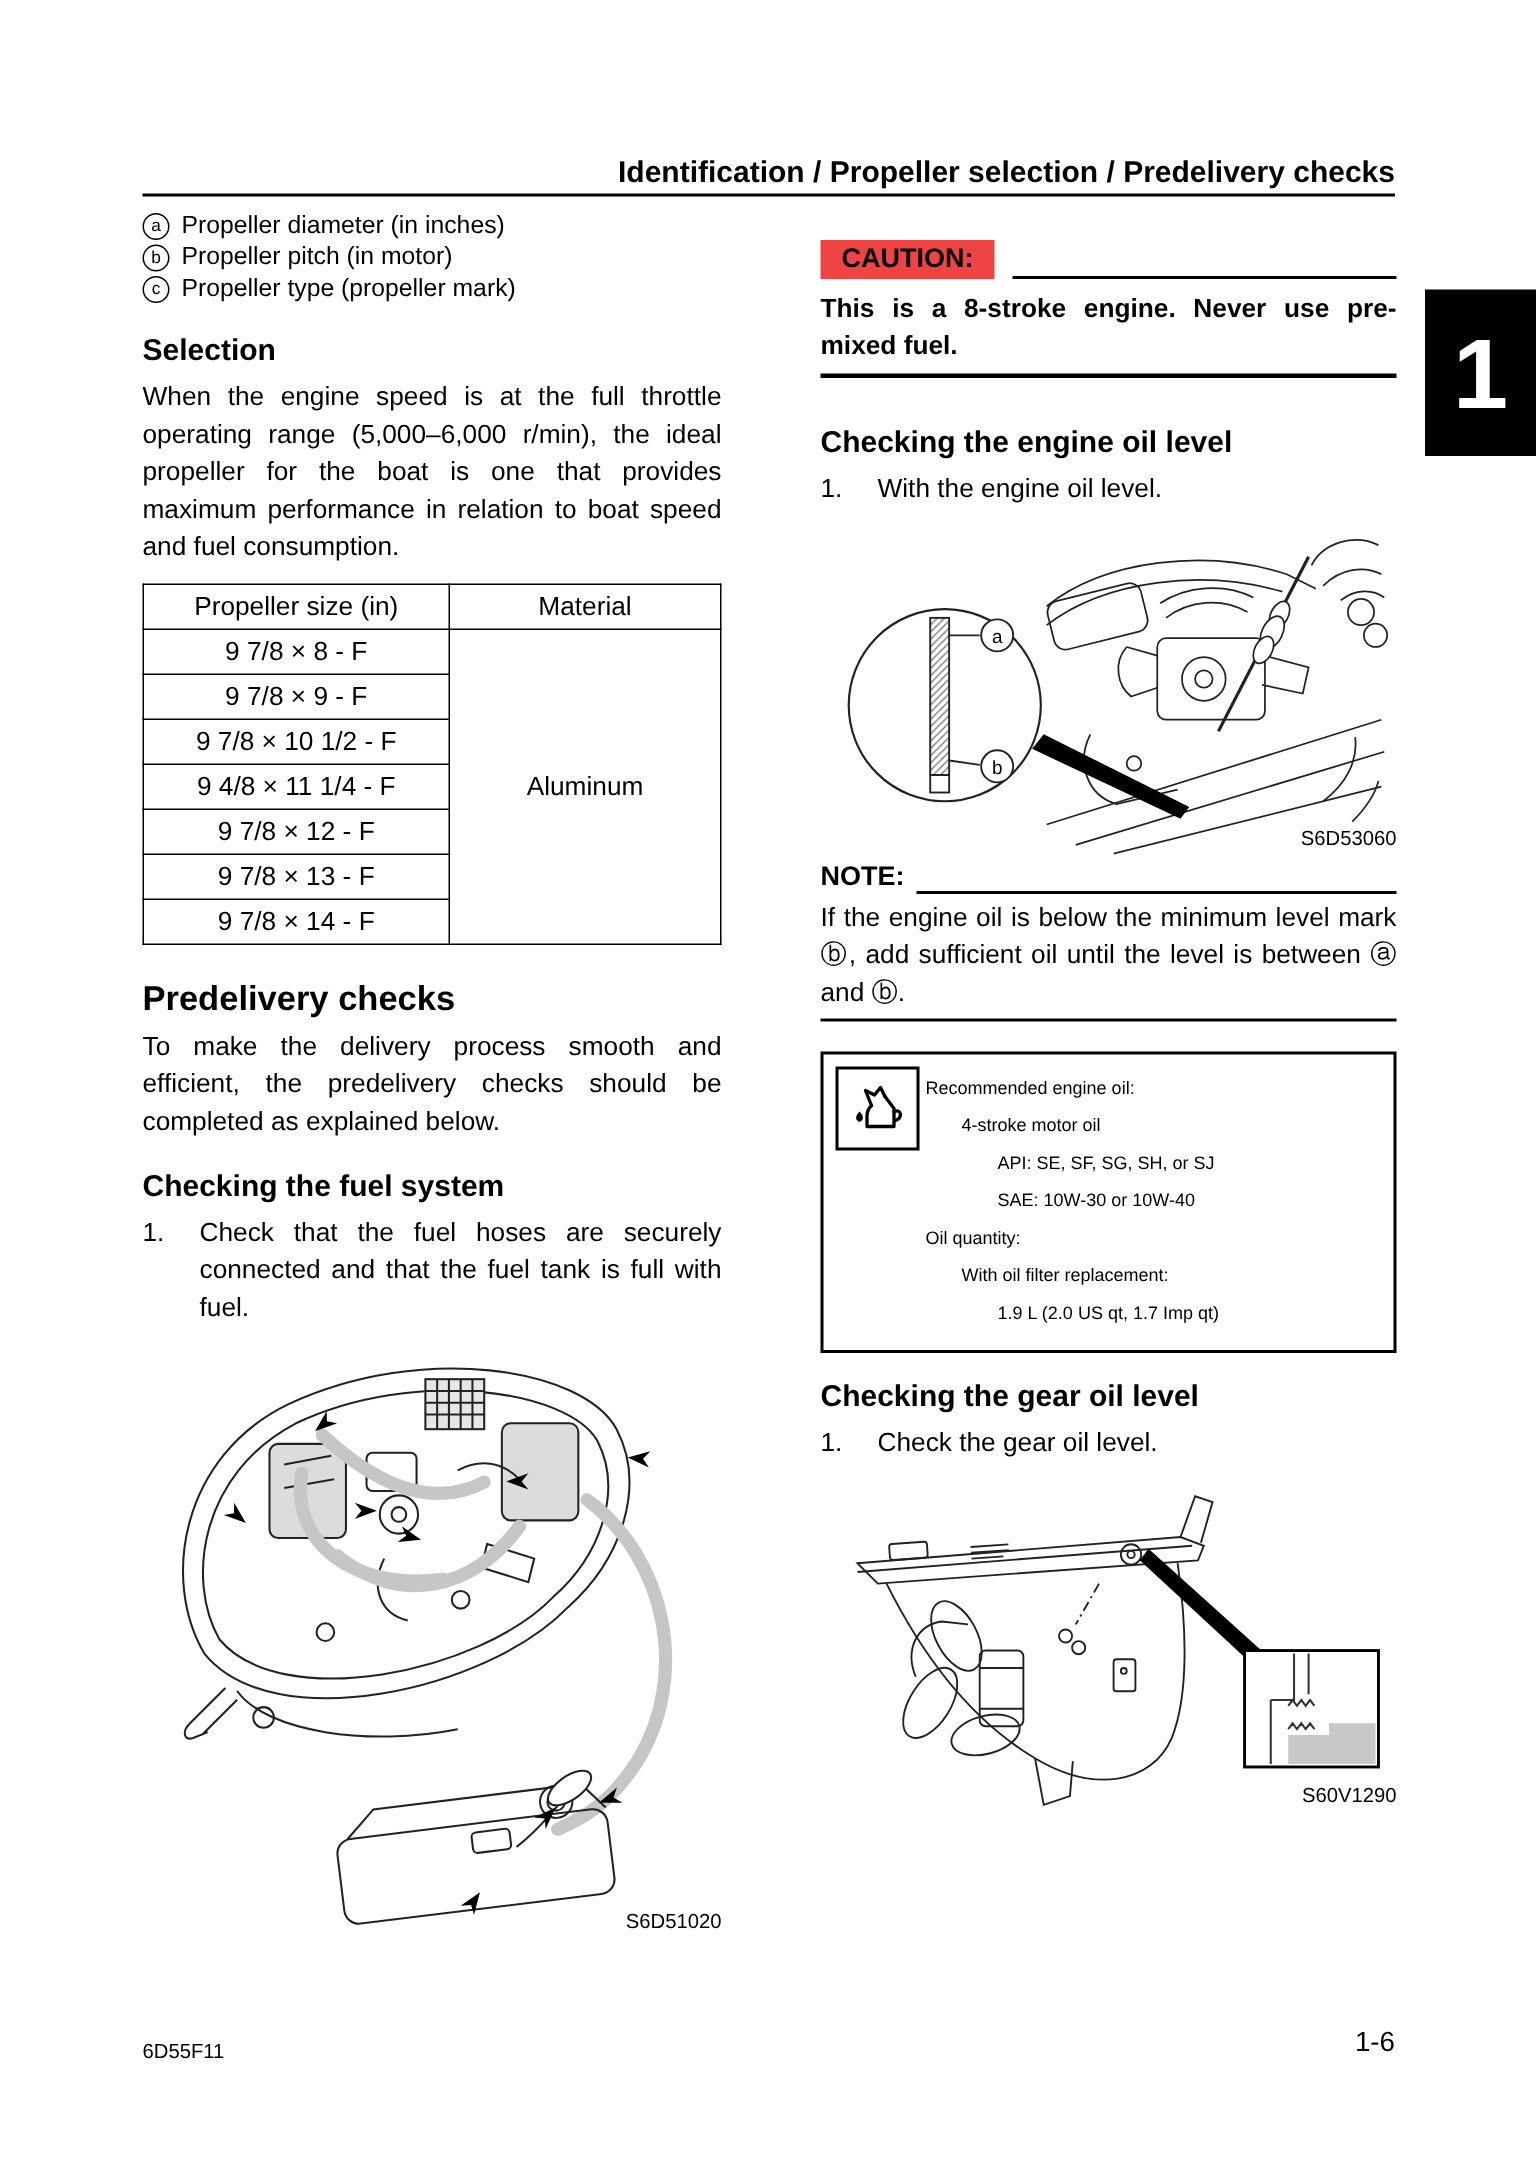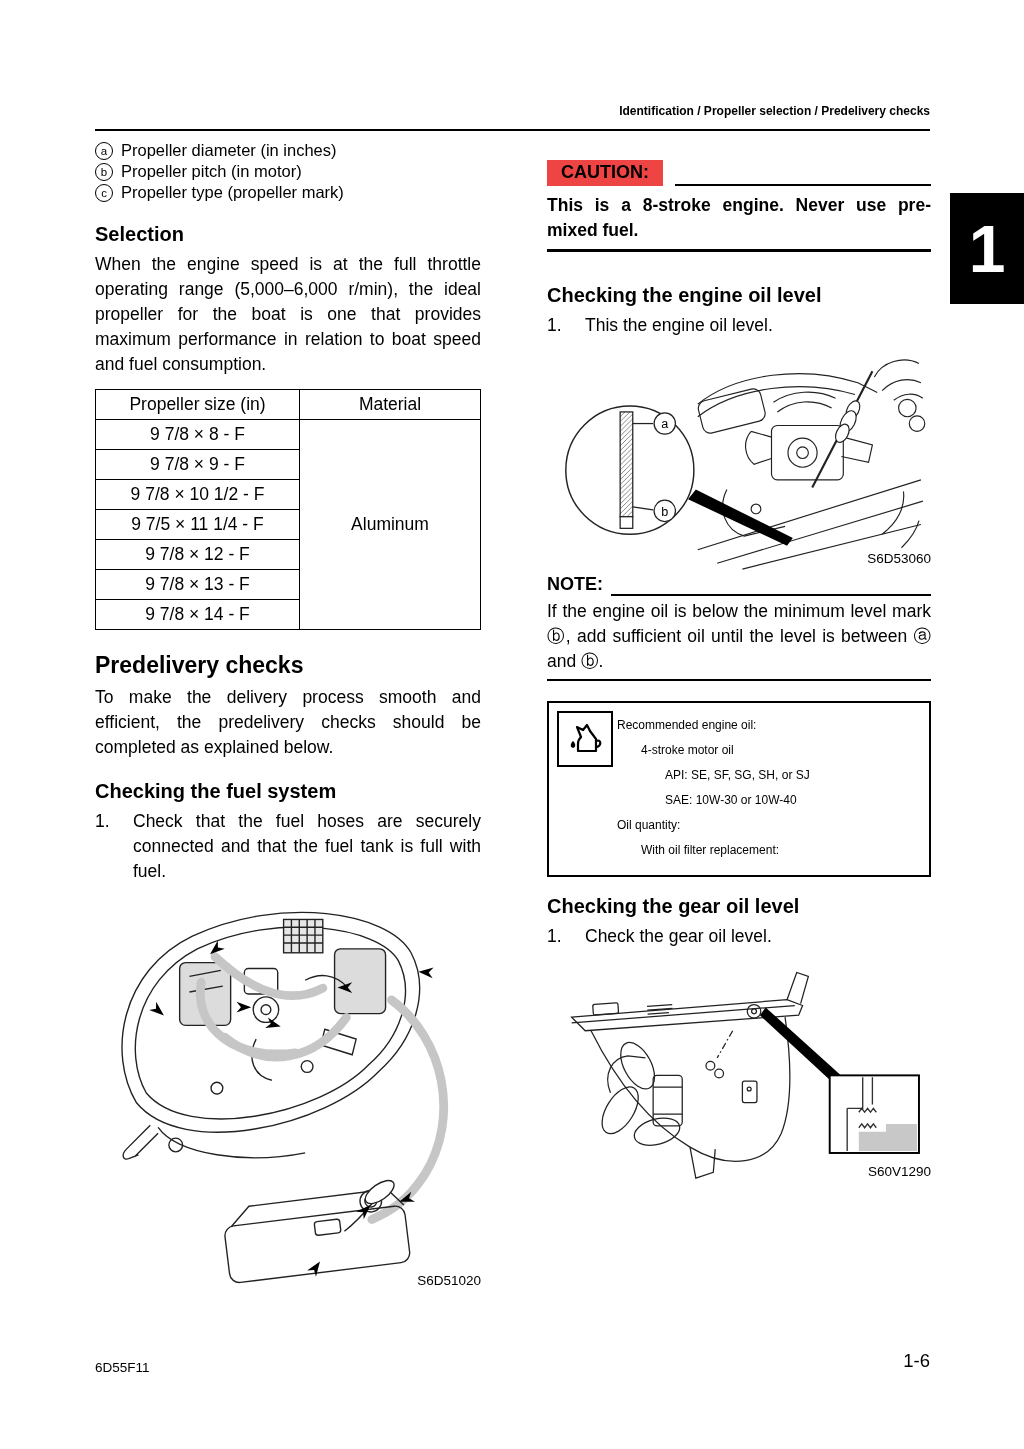--- a/index.html
+++ b/index.html
@@ -1,21 +1,21 @@
 <!DOCTYPE html>
 <html><head>
 <meta charset="utf-8">
 <style>
   html,body{margin:0;padding:0;background:#fff;}
   body{width:1024px;height:1449px;position:relative;overflow:hidden;
        font-family:"Liberation Sans","DejaVu Sans",sans-serif;color:#000;}
   .abs{position:absolute;}
   
   .page-header{top:104px;left:95px;width:835px;text-align:right;
-               font-size:12px;font-weight:bold;}
+               font-size:20px;font-weight:bold;}
   .header-rule{top:129px;left:95px;width:835px;height:2px;background:#000;}
   
   .col-left{top:140px;left:95px;width:386px;}
   .col-right{top:160px;left:547px;width:384px;}
   
   .legend-item{display:flex;align-items:center;height:21px;font-size:16.5px;}
   .legend-marker{display:inline-flex;align-items:center;justify-content:center;
       width:16px;height:16px;border:1.3px solid #000;border-radius:50%;
       font-size:11.5px;margin-right:8px;flex:0 0 auto;}
   
@@ -99,21 +99,21 @@
       <td>9 7/8 × 8 - F</td>
       <td rowspan="7">Aluminum</td>
     </tr>
     <tr>
           <td>9 7/8 × 9 - F</td>
         </tr>
     <tr>
           <td>9 7/8 × 10 1/2 - F</td>
         </tr>
     <tr>
-          <td>9 7/5 × 11 1/4 - F</td>
+          <td>9 4/8 × 11 1/4 - F</td>
         </tr>
     <tr>
           <td>9 7/8 × 12 - F</td>
         </tr>
     <tr>
           <td>9 7/8 × 13 - F</td>
         </tr>
     <tr>
           <td>9 7/8 × 14 - F</td>
         </tr>
@@ -196,21 +196,21 @@
       <span class="caution-label">CAUTION:</span>
       <span class="caution-line"></span>
     </div>
     <p class="body-par caution-text">This is a 8-stroke engine. Never use pre-mixed fuel.</p>
     <div class="rule-25"></div>
   </div>
 
   <div class="sub-heading mt32">Checking the engine oil level</div>
   <div class="num-item">
     <span class="num">1.</span>
-    <span class="txt">This the engine oil level.</span>
+    <span class="txt">With the engine oil level.</span>
   </div>
 
   <div class="figure" style="margin-top:6px;">
     <svg viewBox="0 0 385 235" height="228">
       <defs>
         <pattern id="hatch" width="5" height="5" patternUnits="userSpaceOnUse">
           <path d="M0,5 L5,0 M-1,1 L1,-1 M4,6 L6,4" stroke="#777" stroke-width="0.9"></path>
         </pattern>
       </defs>
       <g stroke="#222" stroke-width="1.2" fill="none">
@@ -269,20 +269,21 @@
         </g>
       </svg>
     </div>
     <div class="spec-lines">
       <div class="ind-0">Recommended engine oil:</div>
       <div class="ind-1">4-stroke motor oil</div>
       <div class="ind-2">API: SE, SF, SG, SH, or SJ</div>
       <div class="ind-2">SAE: 10W-30 or 10W-40</div>
       <div class="ind-0">Oil quantity:</div>
       <div class="ind-1">With oil filter replacement:</div>
+      <div class="ind-2">1.9 L (2.0 US qt, 1.7 Imp qt)</div>
     </div>
   </div>
 
   <div class="sub-heading mt18">Checking the gear oil level</div>
   <div class="num-item">
     <span class="num">1.</span>
     <span class="txt">Check the gear oil level.</span>
   </div>
 
   <div class="figure" style="margin-top:8px;">

